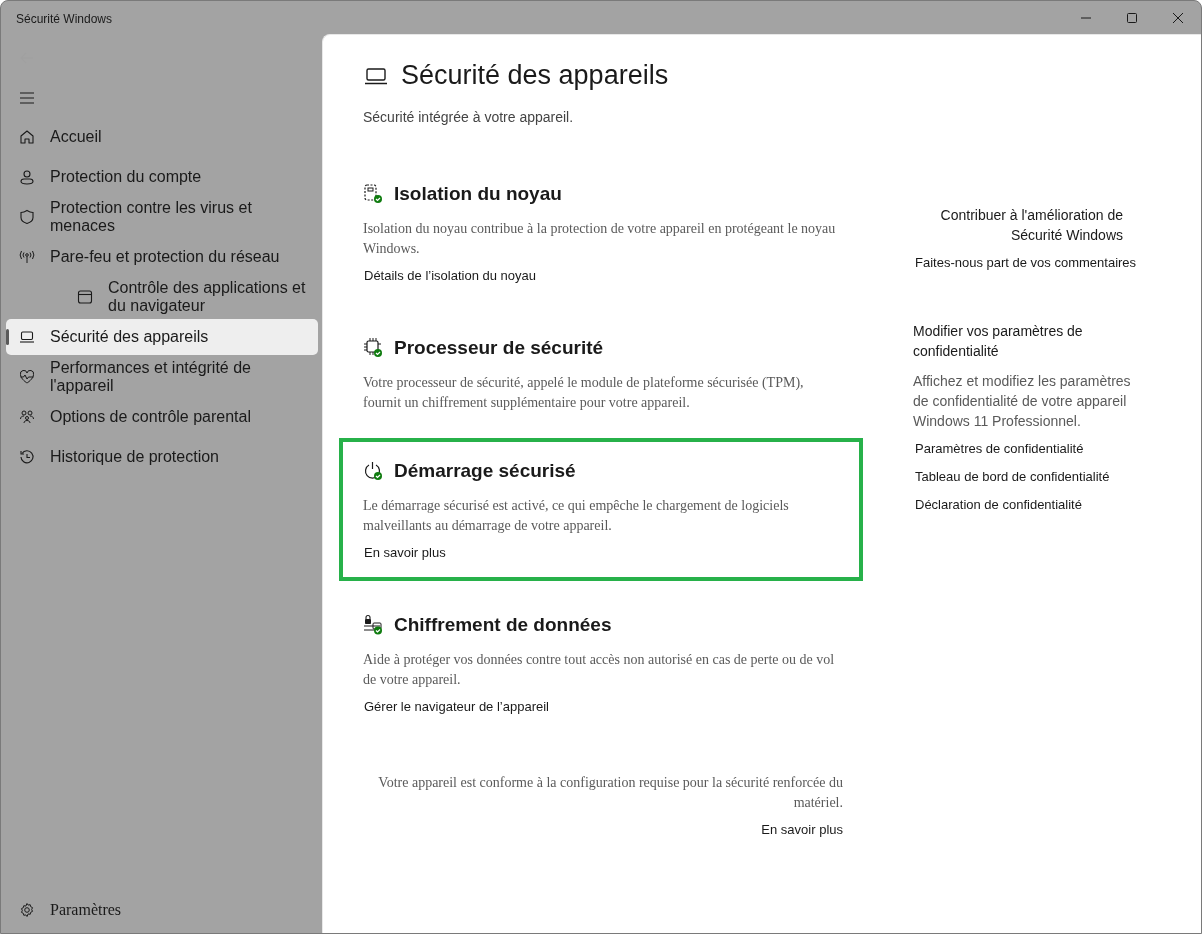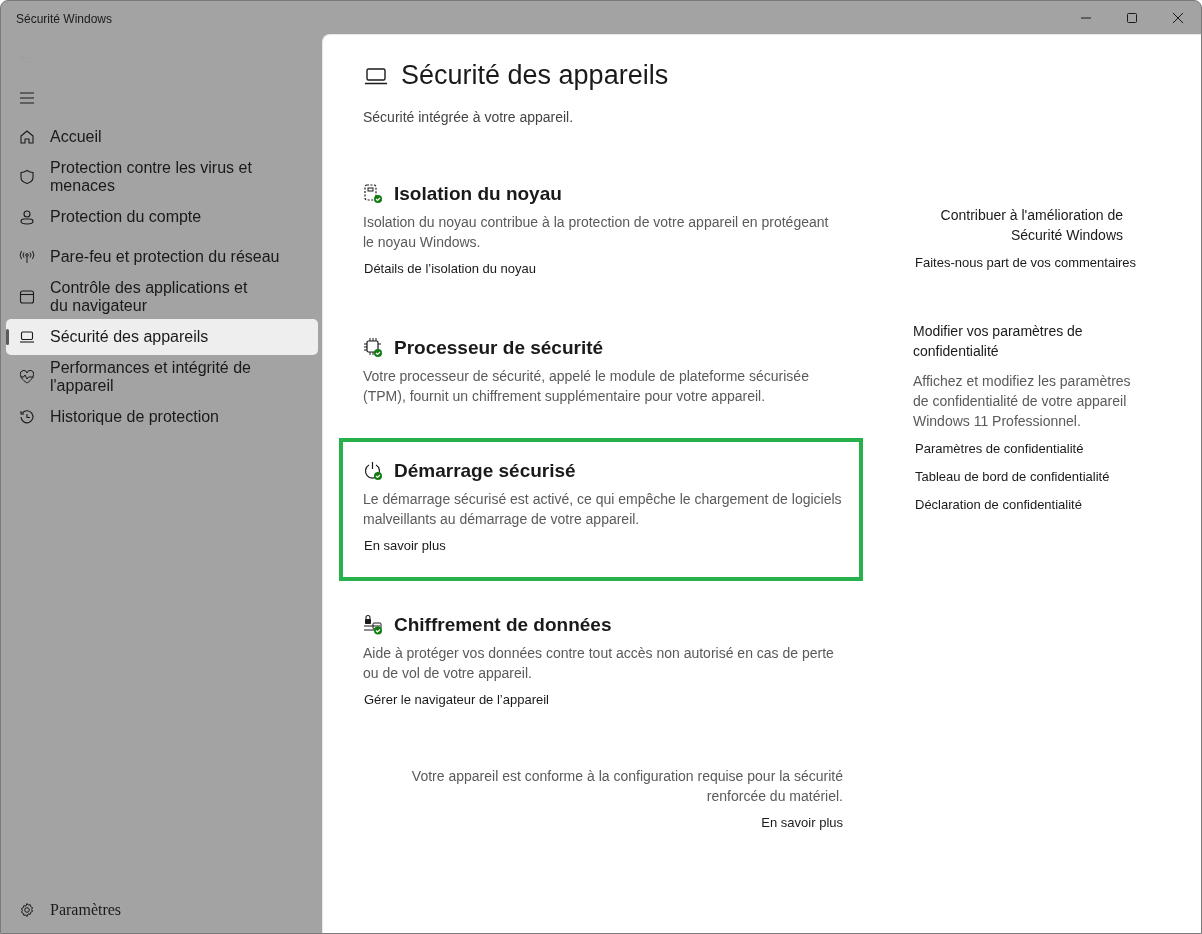--- a/index.html
+++ b/index.html
@@ -10,40 +10,40 @@
   .app-title { position: absolute; left: 15px; top: 11px; font-size: 12px; color: #1a1a1a; }
   .win-controls { position: absolute; right: 0; top: 0; display: flex; height: 33px; }
   .win-btn { width: 46px; height: 33px; display: flex; align-items: center; justify-content: center; }
   .win-btn svg { width: 12px; height: 12px; }
 
   .sidebar { position: absolute; left: 0; top: 33px; width: 321px; height: 901px; }
   .back-btn { position: absolute; left: 14px; top: 14px; width: 24px; height: 20px; display:flex; align-items:center; justify-content:center; }
   .menu-btn { position: absolute; left: 14px; top: 54px; width: 24px; height: 20px; display:flex; align-items:center; justify-content:center; }
   .nav { position: absolute; left: 5px; top: 85px; width: 312px; }
   .nav-item { position: relative; display: flex; align-items: center; height: 36px; margin-bottom: 4px; border-radius: 5px; padding-left: 12px; font-size: 16px; color: #1a1a1a; }
-  .nav-item.tall { height: 36px; }
+  .nav-item.tall { height: 36px; justify-content: flex-end; }
   .nav-item.selected { background: #eeeeee; }
   .nav-item.selected::before { content: ""; position: absolute; left: 0; top: 10px; width: 3px; height: 16px; background: #5a5a5a; border-radius: 2px; }
   .nav-icon { width: 18px; height: 18px; margin-right: 14px; display: flex; align-items: center; justify-content: center; flex: none; }
   .nav-icon svg { width: 16px; height: 16px; }
   .nav-label { line-height: 18px; }
   .settings-item { position: absolute; left: 5px; top: 858px; width: 312px; font-family: Liberation Serif, serif; }
 
   .content { position: absolute; left: 321px; top: 33px; width: 881px; height: 901px; background: #ffffff; border-left: 1px solid #e8e8e8; border-top: 1px solid #e8e8e8; border-top-left-radius: 8px; }
   .page-header { position: absolute; left: 41px; top: 25px; display: flex; align-items: center; }
   .page-header svg { width: 24px; height: 24px; margin-right: 13px; }
   .page-title { font-size: 27px; font-weight: 300; color: #1a1a1a; }
   .page-subtitle { position: absolute; left: 40px; top: 74px; font-size: 14px; color: #444; }
 
   .section { position: absolute; left: 40px; width: 480px; }
   .section-head { display: flex; align-items: flex-end; height: 26px; }
   .section-icon { width: 22px; height: 22px; margin-right: 9px; position: relative; }
   .section-icon svg { width: 22px; height: 22px; }
   .section-title { font-size: 19px; font-weight: bold; color: #1a1a1a; }
-  .section-desc { font-size: 14px; color: #5a5a5a; line-height: 20px; margin-top: 7px; }
+  .section-desc { font-size: 14px; color: #5a5a5a; line-height: 20px; margin-top: 14px; font-family: Liberation Serif, serif; }
   .section-link { font-size: 13px; color: #1a1a1a; margin-top: 9px; margin-left: 1px; display: inline-block; }
 
   .highlight-box { position: absolute; left: 16px; top: 403px; width: 524px; height: 143px; border: 4px solid #27b14a; }
 
   .aside { position: absolute; left: 590px; width: 250px; }
   .aside-heading { font-size: 14px; color: #1a1a1a; line-height: 20px; }
   .aside-desc { font-size: 14px; color: #5a5a5a; line-height: 20px; margin-top: 10px; }
   .aside-link { display: block; font-size: 13px; color: #1a1a1a; margin-top: 8px; margin-left: 2px; line-height: 20px; }
 </style>
 </head>
@@ -90,37 +90,37 @@
         <span class="nav-icon">
             <svg viewBox="0 0 16 16">
               <path d="M2 7L8 2l6 5v7H10V10H6v4H2z" fill="none" stroke="#1a1a1a" stroke-width="1.1" stroke-linejoin="round"></path>
             </svg>
           </span>
         <span class="nav-label">Accueil</span>
       </div>
       <div class="nav-item">
         <span class="nav-icon">
             <svg viewBox="0 0 16 16">
-              <path d="M8 1.5c2 1.3 3.8 2 6 2v5c0 3-2.8 5-6 6-3.2-1-6-3-6-6v-5c2.2 0 4-.7 6-2z" fill="none" stroke="#1a1a1a" stroke-width="1.1"></path>
-            </svg>
-          </span>
-        <span class="nav-label">Protection contre les virus et menaces</span>
-      </div>
-      <div class="nav-item">
-        <span class="nav-icon">
-            <svg viewBox="0 0 16 16">
               <circle cx="8" cy="5" r="3" fill="none" stroke="#1a1a1a" stroke-width="1.1"></circle>
               <path d="M2 12.5c0-1.5 1.5-2.5 3-2.5h6c1.5 0 3 1 3 2.5S12 15 8 15s-6-1-6-2.5z" fill="none" stroke="#1a1a1a" stroke-width="1.1"></path>
             </svg>
           </span>
         <span class="nav-label">Protection du compte</span>
       </div>
       <div class="nav-item">
         <span class="nav-icon">
             <svg viewBox="0 0 16 16">
+              <path d="M8 1.5c2 1.3 3.8 2 6 2v5c0 3-2.8 5-6 6-3.2-1-6-3-6-6v-5c2.2 0 4-.7 6-2z" fill="none" stroke="#1a1a1a" stroke-width="1.1"></path>
+            </svg>
+          </span>
+        <span class="nav-label">Protection contre les virus et menaces</span>
+      </div>
+      <div class="nav-item">
+        <span class="nav-icon">
+            <svg viewBox="0 0 16 16">
               <circle cx="8" cy="6" r="1.3" fill="none" stroke="#1a1a1a" stroke-width="1"></circle>
               <path d="M8 7.5V14M5 3.5a4 4 0 000 5M11 3.5a4 4 0 010 5M2.5 2a7 7 0 000 8M13.5 2a7 7 0 010 8" fill="none" stroke="#1a1a1a" stroke-width="1"></path>
             </svg>
           </span>
         <span class="nav-label">Pare-feu et protection du réseau</span>
       </div>
       <div class="nav-item tall">
         <span class="nav-icon">
             <svg viewBox="0 0 16 16">
               <rect x="1.5" y="2" width="13" height="12" rx="2" fill="none" stroke="#1a1a1a" stroke-width="1.1"></rect>
@@ -139,20 +139,31 @@
         <span class="nav-label">Sécurité des appareils</span>
       </div>
       <div class="nav-item">
         <span class="nav-icon">
             <svg viewBox="0 0 16 16">
               <path d="M8 14S1.5 10 1.5 5.5A3.2 3.2 0 018 4a3.2 3.2 0 016.5 1.5C14.5 10 8 14 8 14z" fill="none" stroke="#1a1a1a" stroke-width="1"></path>
               <path d="M1.5 8h3l1.5-2 2 4 1.5-2h5" fill="none" stroke="#1a1a1a" stroke-width="1"></path>
             </svg>
           </span>
         <span class="nav-label">Performances et intégrité de l'appareil</span>
+      </div>
+      <div class="nav-item">
+        <span class="nav-icon">
+            <svg viewBox="0 0 16 16">
+              <circle cx="5" cy="4" r="2" fill="none" stroke="#1a1a1a" stroke-width="1"></circle>
+              <circle cx="11" cy="4" r="2" fill="none" stroke="#1a1a1a" stroke-width="1"></circle>
+              <circle cx="8" cy="9" r="1.5" fill="none" stroke="#1a1a1a" stroke-width="1"></circle>
+              <path d="M1.5 10c0-2 1.5-3 3.5-3M14.5 10c0-2-1.5-3-3.5-3M5 14c0-1.5 1.3-2.5 3-2.5s3 1 3 2.5" fill="none" stroke="#1a1a1a" stroke-width="1"></path>
+            </svg>
+          </span>
+        <span class="nav-label">Options de contrôle parental</span>
       </div>
       <div class="nav-item">
         <span class="nav-icon">
             <svg viewBox="0 0 16 16">
               <path d="M3 4.5A6 6 0 112 8" fill="none" stroke="#1a1a1a" stroke-width="1.1"></path>
               <path d="M2 2v3h3" fill="none" stroke="#1a1a1a" stroke-width="1.1"></path>
               <path d="M8 5v3.5h3" fill="none" stroke="#1a1a1a" stroke-width="1.1"></path>
             </svg>
           </span>
         <span class="nav-label">Historique de protection</span>

